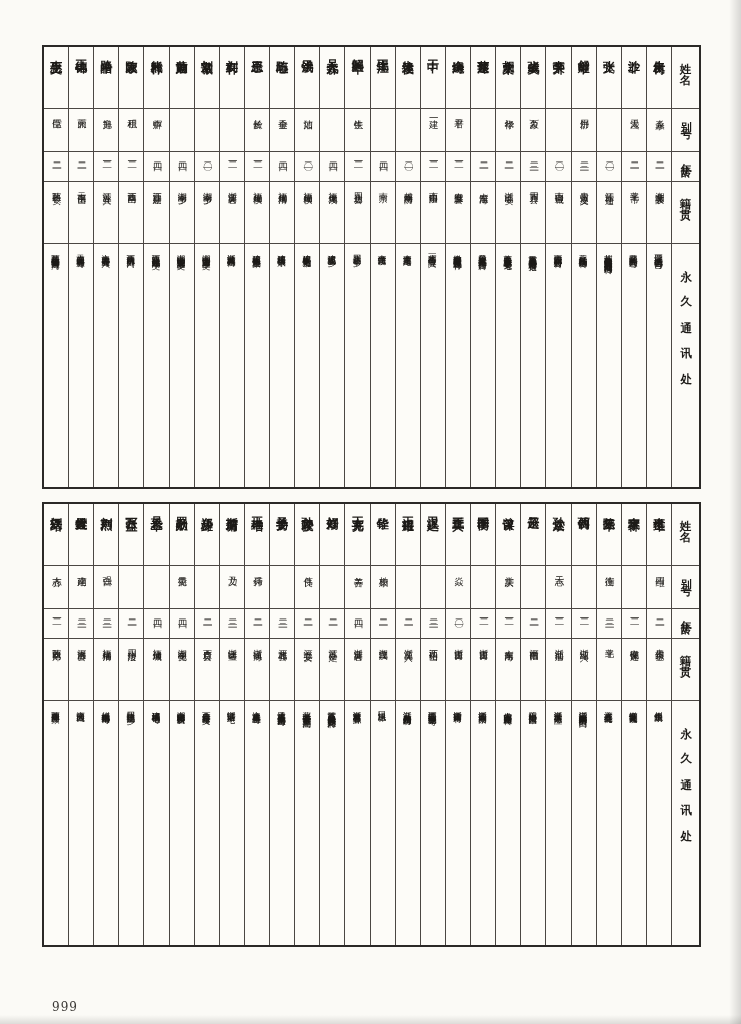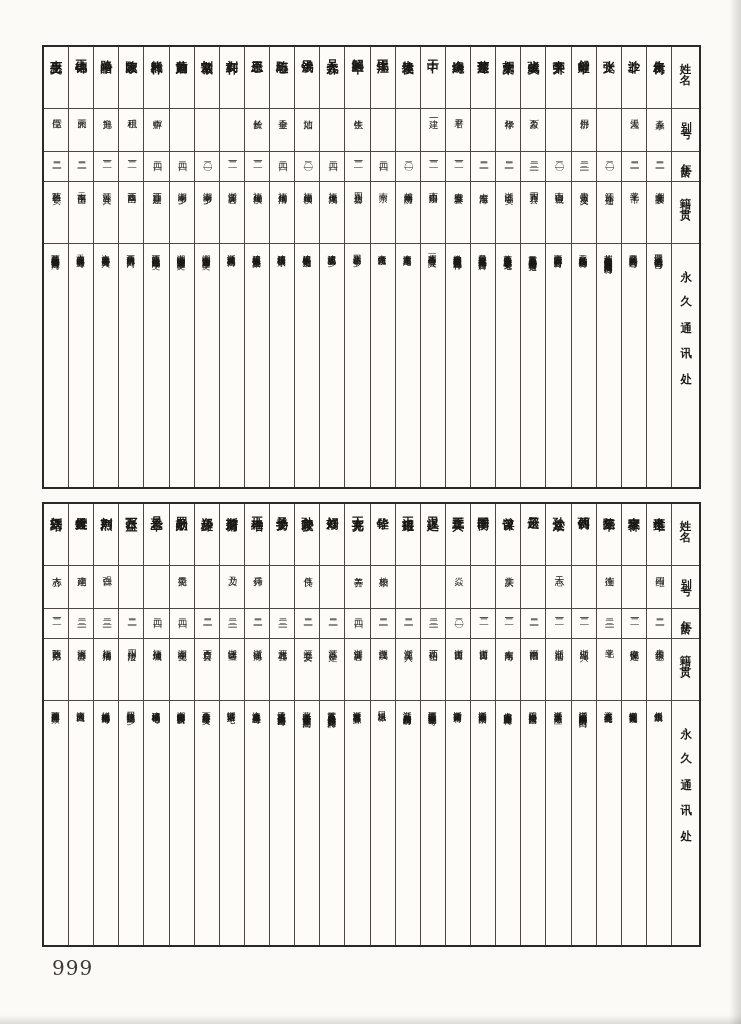--- a/index.html
+++ b/index.html
@@ -65,22 +65,22 @@
   .cell.age .vt     { font-size: 9.5px; padding-top: 2px; letter-spacing: 1px; }
   .cell.native .vt  { font-size: 9px;  padding-top: 3px; letter-spacing: 1px; }
   .cell.address .vt { font-size: 8.5px; padding-top: 4px; line-height: 1.18; max-height: 96%; letter-spacing: 0.5px; }
   .col.header .vt { font-weight: bold; }
   .col.header .cell.name .vt    { font-size: 11.5px; letter-spacing: 11px; padding-top: 7px; }
   .col.header .cell.alias .vt   { font-size: 11px;  letter-spacing: 7px;  padding-top: 4px; }
   .col.header .cell.age .vt     { font-size: 11px;  letter-spacing: 3px;  padding-top: 2px; }
   .col.header .cell.native .vt  { font-size: 11.5px; letter-spacing: 11px; padding-top: 7px; }
   .col.header .cell.address .vt { font-size: 11.5px; letter-spacing: 26px; padding-top: 16px; }
   .page-num {
-    position: absolute; left: 52px; top: 956px;
-    font-size: 20px; letter-spacing: 1px; color: #3b3835;
+    position: absolute; left: 52px; top: 1000px;
+    font-size: 12px; letter-spacing: 1px; color: #3b3835;
     font-family: "DejaVu Serif", serif;
   }
 </style>
 </head>
 <body>
 
 <div class="page">
   <div class="tables-wrap">
     <div class="vtable top">
         <div class="col header">

